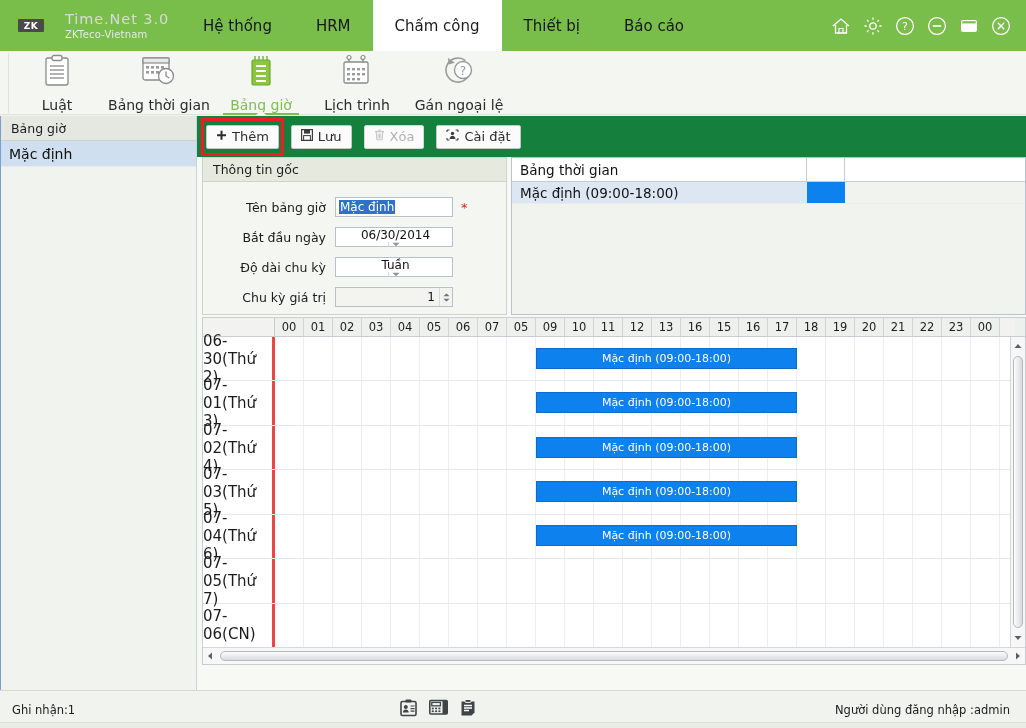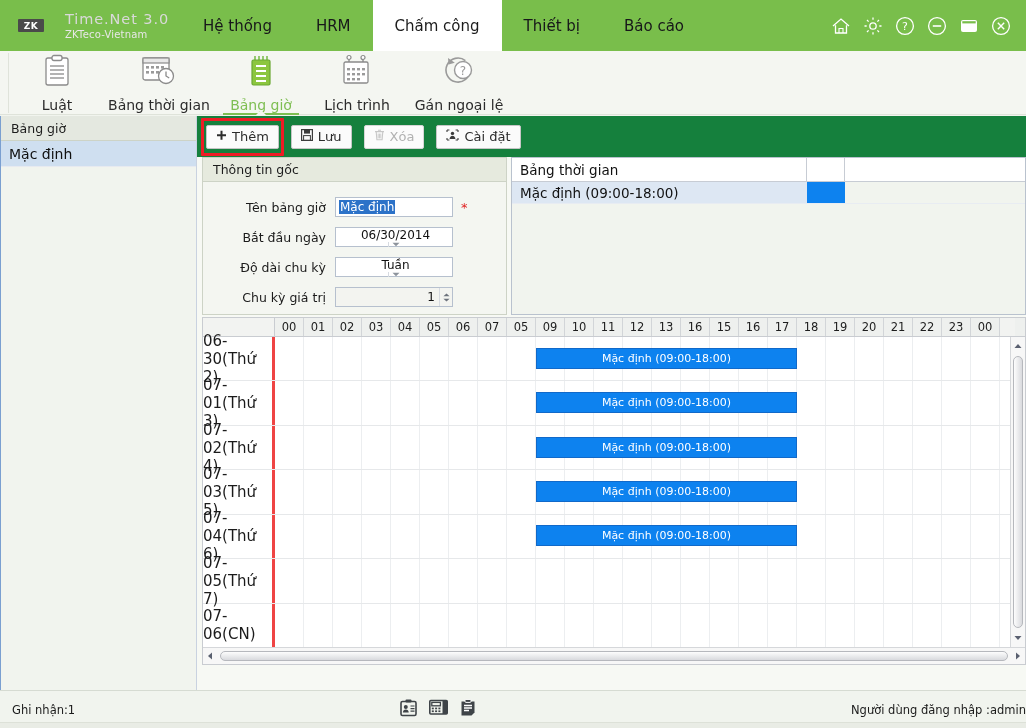--- a/index.html
+++ b/index.html
@@ -252,21 +252,21 @@
 
   
   .footer {
     position: absolute; left: 0; top: 690px; width: 1026px; height: 38px;
     background: #f1f4ee; border-top: 1px solid #d6dbd2;
     display: flex; align-items: center;
   }
   .ft-left { font-size: 11.5px; color: #1b1b1b; padding-left: 12px; width: 400px; }
   .ft-icons { display: flex; gap: 12px; align-items: center; }
   .ft-right {
-    margin-left: auto; padding-right: 0;
+    margin-left: auto; padding-right: 16px;
     font-size: 11.5px; color: #1b1b1b;
   }
   .bottomstrip {
     position: absolute; left: 0; top: 722px; width: 1026px; height: 6px;
     background: #e9ece5; border-top: 1px solid #dde1d8;
   }
 </style>
 </head>
 <body>
 

